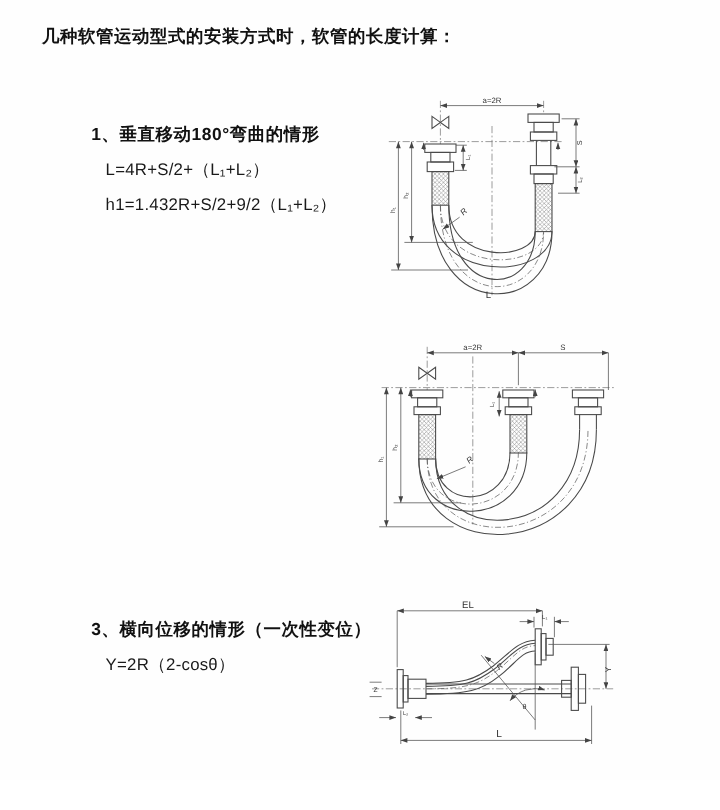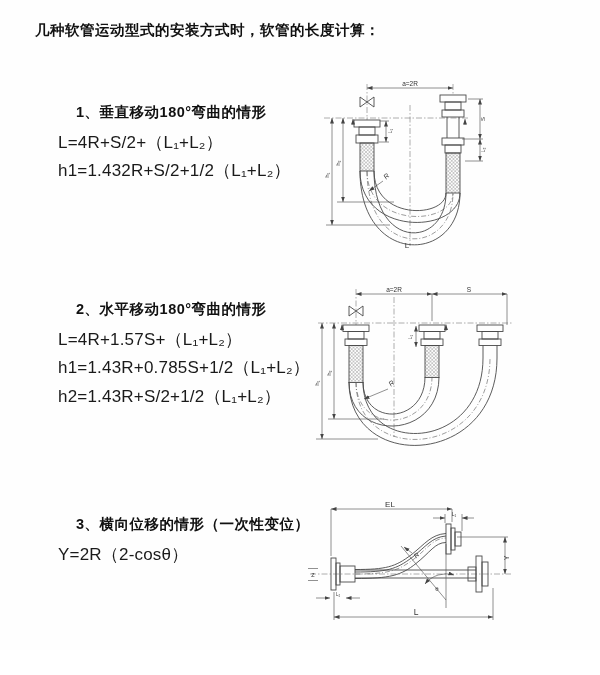--- a/index.html
+++ b/index.html
@@ -6,41 +6,41 @@
   .page{
     position:relative;width:600px;height:650px;background:#fefefe;
     font-family:"Liberation Sans","DejaVu Sans",sans-serif;color:#1c1c1c;overflow:hidden;
   }
   .page-title{
     position:absolute;left:35px;top:21px;font-size:14.5px;font-weight:bold;
     letter-spacing:0.5px;color:#111;
   }
   .sec{position:absolute;}
   .sec-heading{font-size:14.5px;font-weight:bold;letter-spacing:0.5px;color:#111;margin-left:28px;}
-  .formulas{margin:6px 0 0 10px;font-size:17px;color:#1a1a1a;}
+  .formulas{margin:6px 0 0 40px;font-size:14px;color:#1a1a1a;}
   .formulas>div{height:28.6px;display:flex;align-items:center;letter-spacing:0.2px;}
   .diagram{position:absolute;}
   svg text{fill:#333;stroke:none;}
   .dr{stroke:#4a4a4a;fill:none;stroke-width:0.9;}
   .dm{stroke:#555;fill:none;stroke-width:0.65;}
   .cl{stroke:#6a6a6a;fill:none;stroke-width:0.55;stroke-dasharray:6 2 1.5 2;}
   .hz{stroke:#5a5a5a;fill:none;stroke-width:0.6;stroke-dasharray:5 2 1 2;}
 </style>
 </head>
 <body>
 
 <div class="page">
 
   <div class="page-title">几种软管运动型式的安装方式时，软管的长度计算：</div>
 
   <div class="sec" style="left:48px;top:103px">
     <div class="sec-heading">1、垂直移动180°弯曲的情形</div>
     <div class="formulas">
       <div>L=4R+S/2+（L₁+L₂）</div>
-      <div>h1=1.432R+S/2+1/2（L₁+L₂）</div>
+      <div>h1=1.432R+S/2+9/2（L₁+L₂）</div>
     </div>
   </div>
 
   <div class="diagram" style="left:310px;top:75px">
     <svg width="210" height="180" viewBox="0 0 210 180">
       <defs>
         <marker id="aE" markerWidth="7" markerHeight="5" refX="5.5" refY="2" orient="auto" markerUnits="userSpaceOnUse">
           <path d="M0,0 L5.5,2 L0,4 Z" fill="#444"></path>
         </marker>
         <marker id="aS" markerWidth="7" markerHeight="5" refX="0" refY="2" orient="auto" markerUnits="userSpaceOnUse">
@@ -111,28 +111,20 @@
       <text transform="translate(19,100) rotate(-90)" text-anchor="middle" font-size="5.5">h₁</text>
       <text transform="translate(30,88) rotate(-90)" text-anchor="middle" font-size="5.5">h₂</text>
       <text transform="translate(82,56) rotate(-90)" text-anchor="middle" font-size="5">L₁</text>
       <text transform="translate(175,44) rotate(-90)" text-anchor="middle" font-size="6">S</text>
       <text transform="translate(175,75) rotate(-90)" text-anchor="middle" font-size="5">L₂</text>
       <text transform="translate(78,103) rotate(-45)" text-anchor="middle" font-size="7" font-style="italic">R</text>
       <text x="97" y="173" text-anchor="middle" font-size="8">L</text>
     </svg>
   </div>
 
-  <div class="sec" style="left:48px;top:300px">
-    <div class="sec-heading">2、水平移动180°弯曲的情形</div>
-    <div class="formulas">
-      <div>L=4R+1.57S+（L₁+L₂）</div>
-      <div>h1=1.43R+0.785S+1/2（L₁+L₂）</div>
-      <div>h2=1.43R+S/2+1/2（L₁+L₂）</div>
-    </div>
-  </div>
 
   <div class="diagram" style="left:308px;top:281px">
     <svg width="235" height="173" viewBox="0 0 235 173">
 
       <g>
         <path class="cl" d="M86,16 V156"></path>
         <path class="cl" d="M10,42 H205"></path>
         <path class="cl" d="M48,8 V44"></path>
       </g>
 

